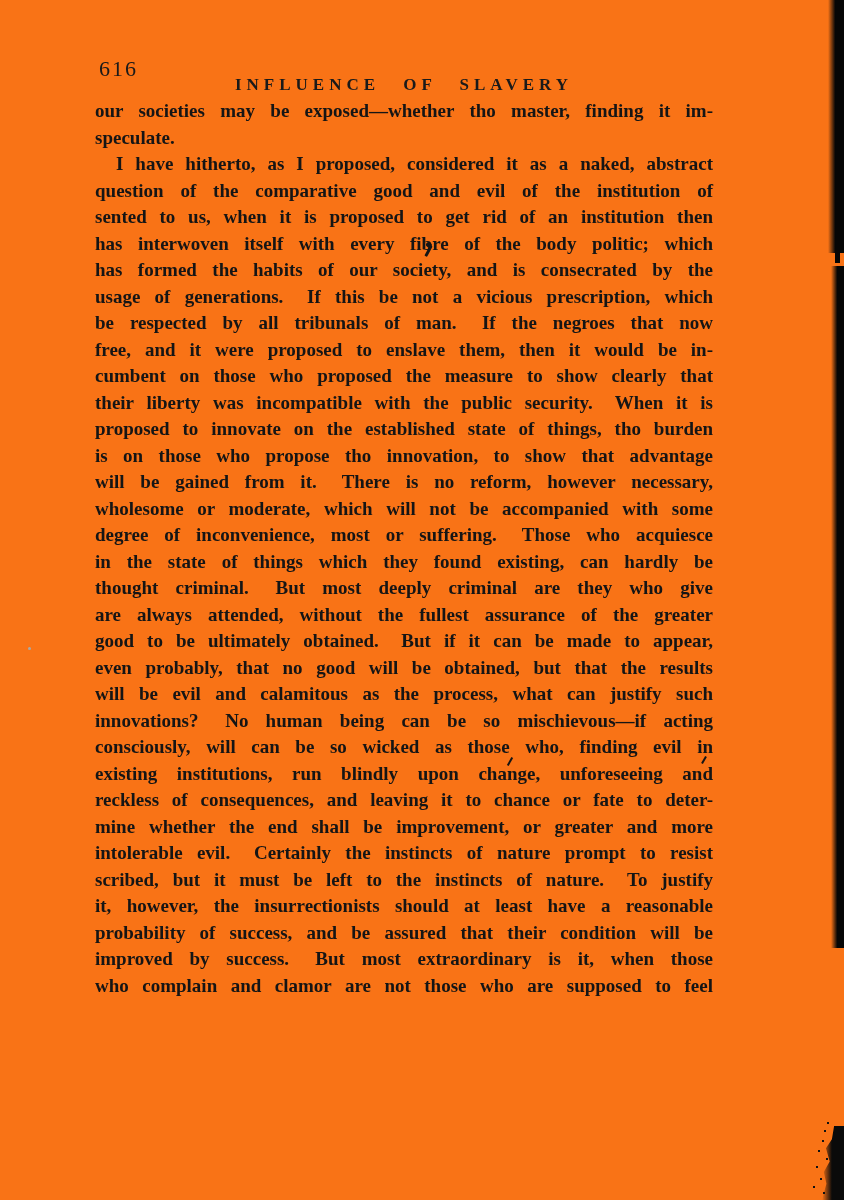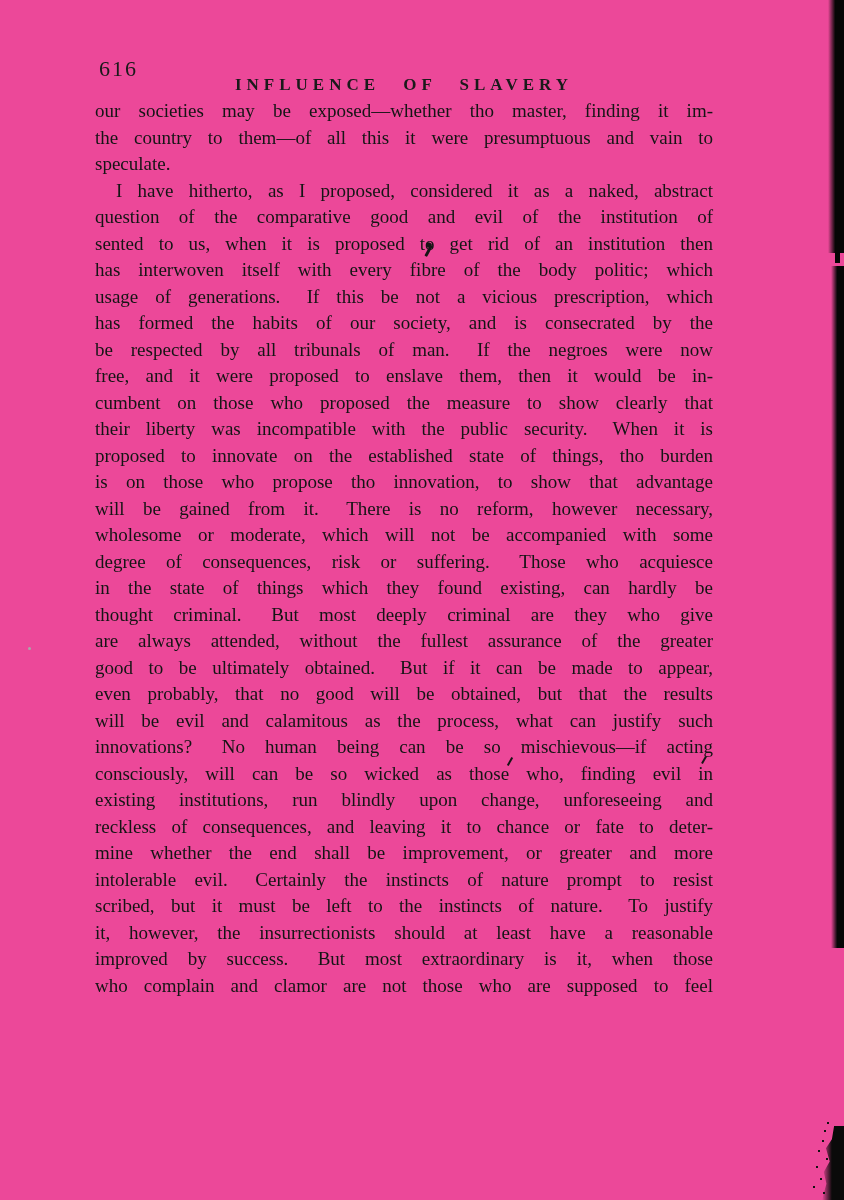--- a/index.html
+++ b/index.html
@@ -47,20 +47,21 @@
     width: 618px;
     font-size: 19px;
     line-height: 26.5px;
     color: #151515;
   }
   .line {
     text-align: justify;
     text-align-last: justify;
     white-space: nowrap;
     white-space: normal;
+    font-weight: bold;
   }
   .line.indent { text-indent: 21px; }
   .line.no-stretch { text-align-last: left; }
 
   
   .edge-strip-top {
     position: absolute;
     top: 0; right: 0;
     width: 16px; height: 253px;
     background: linear-gradient(to right, rgba(5,5,5,0) 0%, #060606 45%);
@@ -127,59 +128,59 @@
     position: absolute;
     left: 28px; top: 647px;
     width: 3px; height: 3px;
     border-radius: 50%;
     background: #a9a9a9;
   }
 </style>
 </head>
 <body>
 
-<div class="page" style="background: #ec4899;">
+<div class="page" style="background: #f97316;">
 
   <div class="page-number">616</div>
 
   <div class="header-title">INFLUENCE OF SLAVERY</div>
 
   <div class="body-text" style="color: rgb(21, 21, 21);">
       <div class="line">our societies may be exposed—whether tho master, finding it im-</div>
-      <div class="line">the country to them—of all this it were presumptuous and vain to</div>
       <div class="line no-stretch">speculate.</div>
       <div class="line indent">I have hitherto, as I proposed, considered it as a naked, abstract</div>
       <div class="line">question of the comparative good and evil of the institution of</div>
       <div class="line">sented to us, when it is proposed to get rid of an institution then</div>
       <div class="line">has interwoven itself with every fibre of the body politic; which</div>
+      <div class="line">has formed the habits of our society, and is consecrated by the</div>
       <div class="line">usage of generations.  If this be not a vicious prescription, which</div>
-      <div class="line">has formed the habits of our society, and is consecrated by the</div>
-      <div class="line">be respected by all tribunals of man.  If the negroes were now</div>
+      <div class="line">be respected by all tribunals of man.  If the negroes that now</div>
       <div class="line">free, and it were proposed to enslave them, then it would be in-</div>
       <div class="line">cumbent on those who proposed the measure to show clearly that</div>
       <div class="line">their liberty was incompatible with the public security.  When it is</div>
       <div class="line">proposed to innovate on the established state of things, tho burden</div>
       <div class="line">is on those who propose tho innovation, to show that advantage</div>
       <div class="line">will be gained from it.  There is no reform, however necessary,</div>
       <div class="line">wholesome or moderate, which will not be accompanied with some</div>
-      <div class="line">degree of consequences, risk or suffering.  Those who acquiesce</div>
+      <div class="line">degree of inconvenience, most or suffering.  Those who acquiesce</div>
       <div class="line">in the state of things which they found existing, can hardly be</div>
       <div class="line">thought criminal.  But most deeply criminal are they who give</div>
       <div class="line">are always attended, without the fullest assurance of the greater</div>
       <div class="line">good to be ultimately obtained.  But if it can be made to appear,</div>
       <div class="line">even probably, that no good will be obtained, but that the results</div>
       <div class="line">will be evil and calamitous as the process, what can justify such</div>
       <div class="line">innovations?  No human being can be so mischievous—if acting</div>
       <div class="line">consciously, will can be so wicked as those who, finding evil in</div>
       <div class="line">existing institutions, run blindly upon change, unforeseeing and</div>
       <div class="line">reckless of consequences, and leaving it to chance or fate to deter-</div>
       <div class="line">mine whether the end shall be improvement, or greater and more</div>
       <div class="line">intolerable evil.  Certainly the instincts of nature prompt to resist</div>
       <div class="line">scribed, but it must be left to the instincts of nature.  To justify</div>
       <div class="line">it, however, the insurrectionists should at least have a reasonable</div>
+      <div class="line">probability of success, and be assured that their condition will be</div>
       <div class="line">improved by success.  But most extraordinary is it, when those</div>
       <div class="line">who complain and clamor are not those who are supposed to feel</div>
     </div>
 
   <div class="edge-strip-top"></div>
   <div class="edge-gap-dot"></div>
   <div class="edge-strip-main"></div>
   <div class="corner-blob"></div>
   <div class="speck-cluster"></div>
   <div class="artifact-caret"></div>

